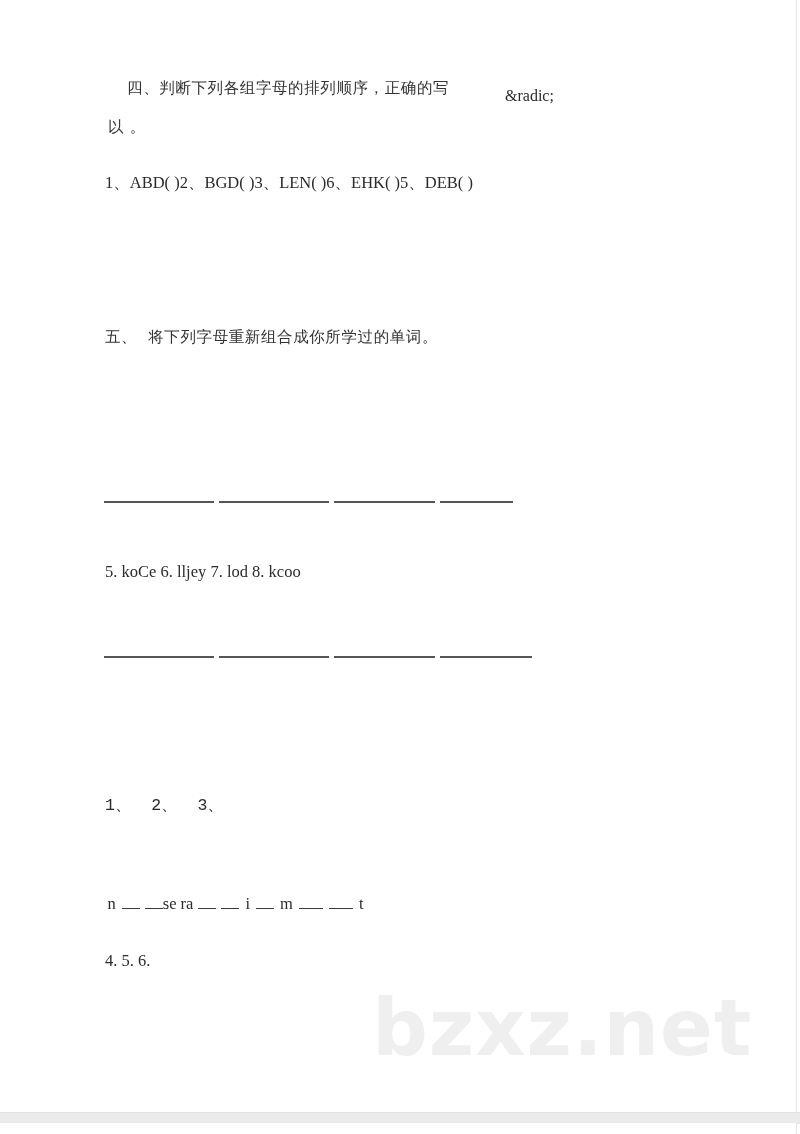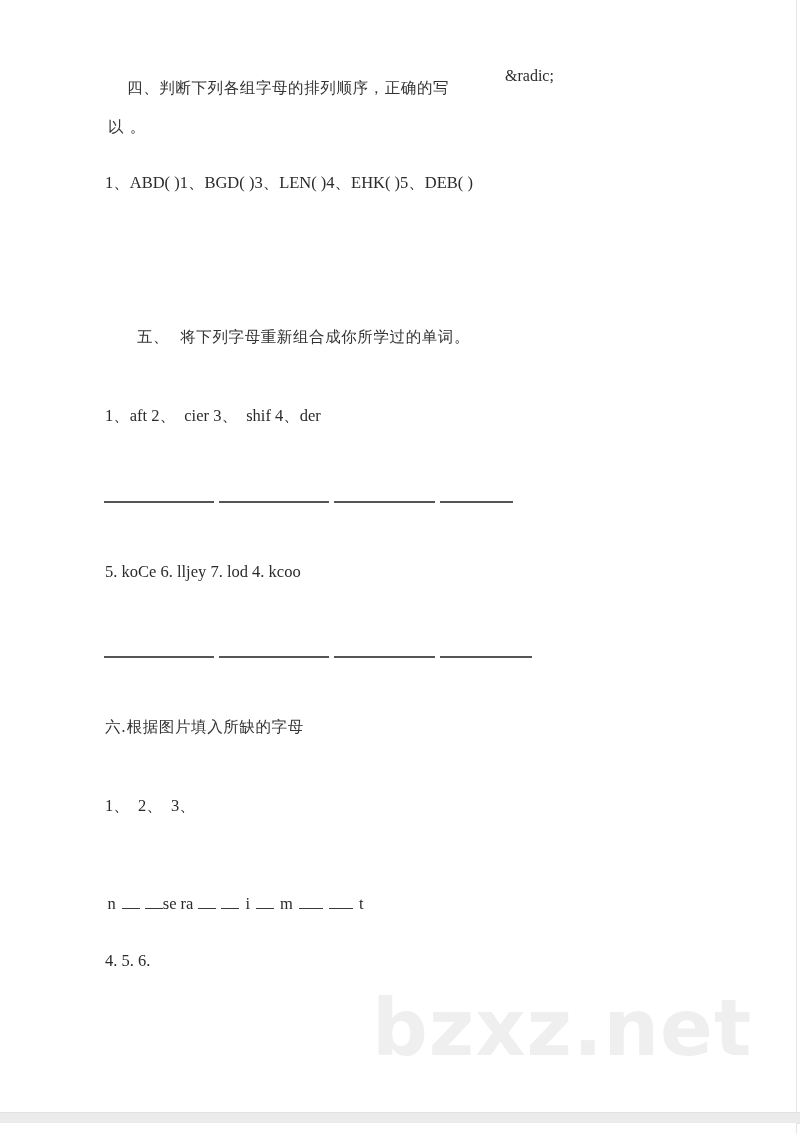--- a/index.html
+++ b/index.html
@@ -89,50 +89,48 @@
     }
   </style>
 </head>
 <body>
 
 <div class="page">
 
   <div class="line cjk" style="left:105px; top:58px;">
     <span>四、判断下列各组字母的排列顺序，正确的写</span>
   </div>
-  <div class="line" style="left:489px; top:46px; font-size:16px;">
+  <div class="line" style="left:489px; top:66px; font-size:16px;">
     <span>&amp;radic;</span>
   </div>
   <div class="line cjk" style="left:86px; top:97px;">
     <span>以 。</span>
   </div>
 
-  <div class="line" style="left:105px; top:173px;">1、ABD( )1、BGD( )3、LEN( )4、EHK( )5、DEB( )</div>
+  <div class="line" style="left:105px; top:173px;">1、ABD( )2、BGD( )3、LEN( )6、EHK( )5、DEB( )</div>
 
-  <div class="line cjk" style="left:105px; top:327px;margin-left:32px;">五、  将下列字母重新组合成你所学过的单词。</div>
-  <div class="line" style="left:105px; top:406px;">1、aft 2、  cier 3、  shif 4、der</div>
+  <div class="line cjk" style="left:105px; top:327px;">五、  将下列字母重新组合成你所学过的单词。</div>
 
   <div class="blank-row" style="left:0; top:501px; width:796px;">
     <div class="blank" style="left:104px; width:110px;"></div>
     <div class="blank" style="left:219px; width:110px;"></div>
     <div class="blank" style="left:334px; width:101px;"></div>
     <div class="blank" style="left:440px; width:73px;"></div>
   </div>
 
-  <div class="line" style="left:105px; top:562px;">5. koCe 6. lljey 7. lod 4. kcoo</div>
+  <div class="line" style="left:105px; top:562px;">5. koCe 6. lljey 7. lod 8. kcoo</div>
 
   <div class="blank-row" style="left:0; top:656px; width:796px;">
     <div class="blank" style="left:104px; width:110px;"></div>
     <div class="blank" style="left:219px; width:110px;"></div>
     <div class="blank" style="left:334px; width:101px;"></div>
     <div class="blank" style="left:440px; width:92px;"></div>
   </div>
 
-  <div class="line cjk" style="left:105px; top:717px;">六.根据图片填入所缺的字母</div>
-  <div class="line" style="left:105px; top:796px;">1、  2、  3、</div>
+  <div class="line" style="left:105px; top:796px;font-family:Liberation Mono, monospace;">1、  2、  3、</div>
 
   <div class="line" style="left:91px; top:874px;">
     <span>n</span><span class="gap" style="width:6px"></span><span class="fill-blank" style="width:18px"></span><span class="gap" style="width:5px"></span><span class="fill-blank" style="width:18px"></span><span>se ra</span><span class="gap" style="width:5px"></span><span class="fill-blank" style="width:18px"></span><span class="gap" style="width:5px"></span><span class="fill-blank" style="width:18px"></span><span class="gap" style="width:6px"></span><span>i</span><span class="gap" style="width:6px"></span><span class="fill-blank" style="width:18px"></span><span class="gap" style="width:6px"></span><span>m</span><span class="gap" style="width:6px"></span><span class="fill-blank" style="width:24px"></span><span class="gap" style="width:6px"></span><span class="fill-blank" style="width:24px"></span><span class="gap" style="width:6px"></span><span>t</span>
   </div>
 
   <div class="line" style="left:105px; top:951px;">4. 5. 6.</div>
 
   <div class="watermark">bzxz.net</div>
 </div>
 

